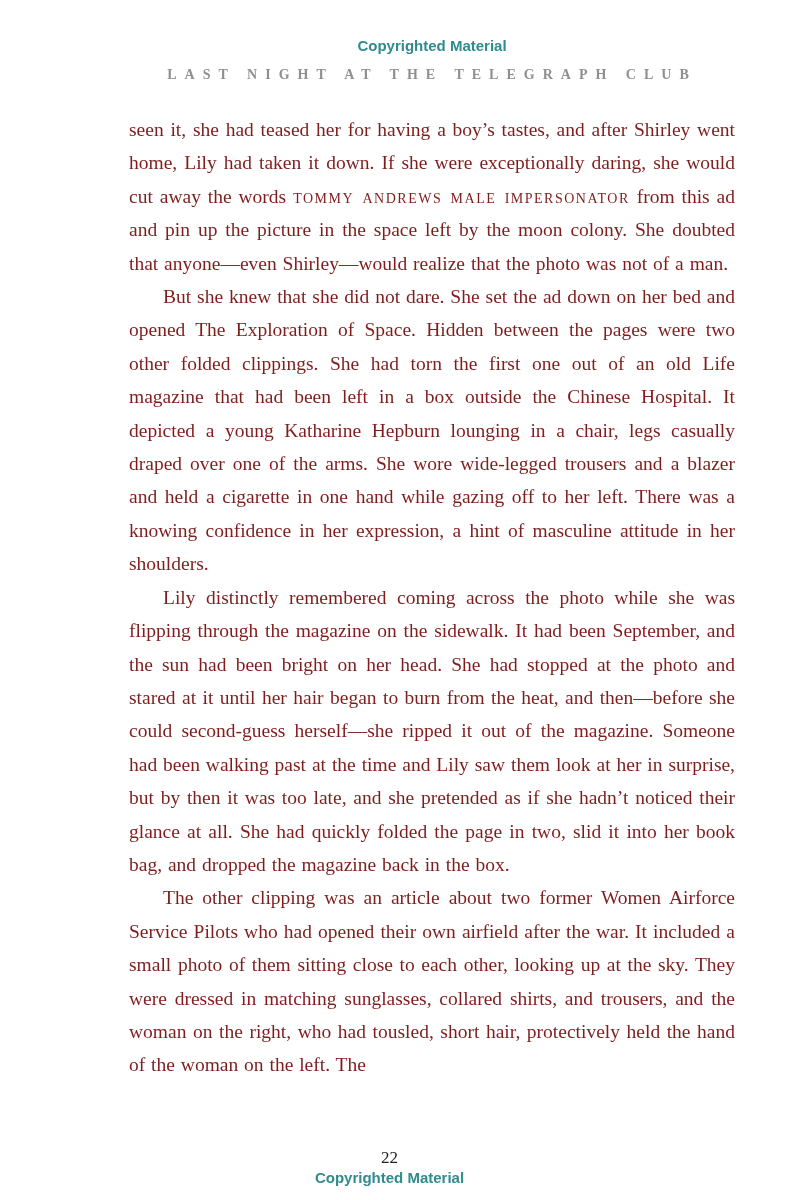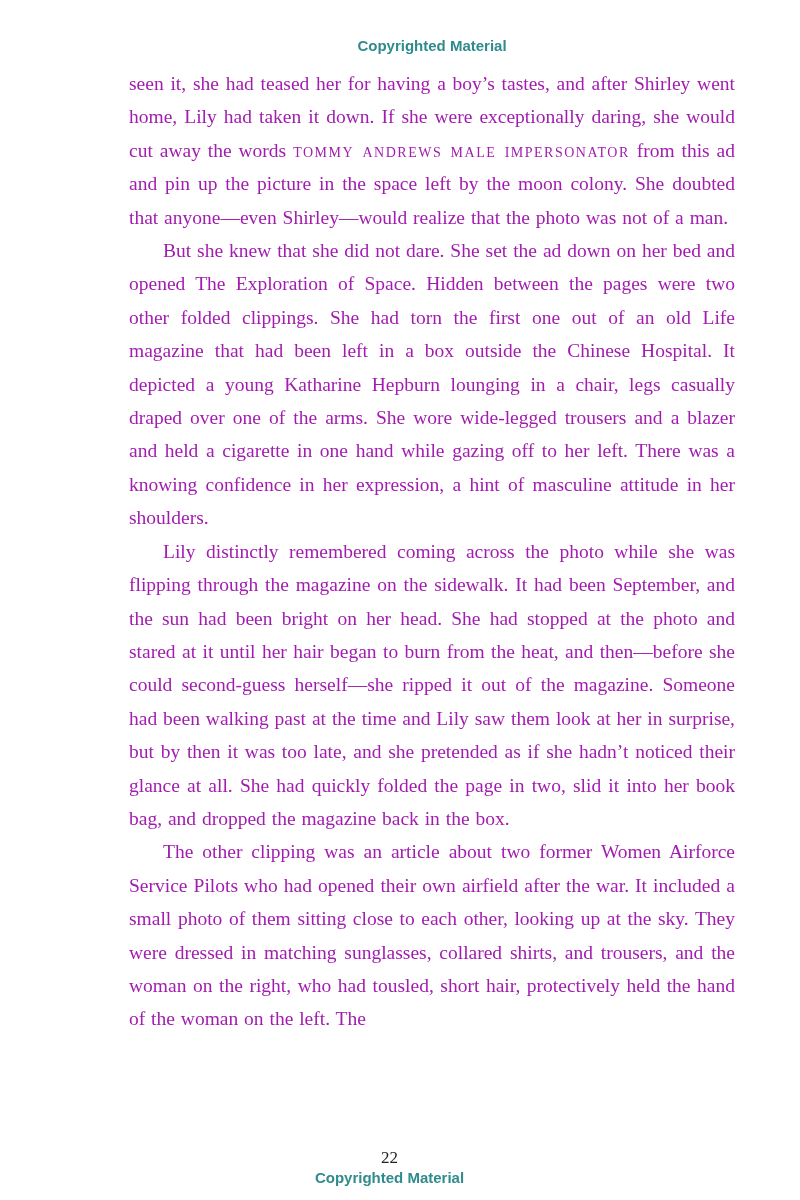--- a/index.html
+++ b/index.html
@@ -38,21 +38,21 @@
     font-weight: bold;
     font-size: 14px;
     letter-spacing: 8px;
     color: #8f8f8f;
     margin-bottom: 30px;
     white-space: nowrap;
   }
   .body-text {
     font-size: 19.5px;
     line-height: 33.4px;
-    color: #a21caf;
+    color: #7f1d1d;
     text-align: justify;
     word-spacing: 1px;
   }
   .para {
     margin: 0;
   }
   .para.indent {
     text-indent: 34px;
   }
   .run-normal { font-style: normal; }
@@ -75,20 +75,21 @@
     margin-bottom: 1px;
   }
 </style>
 </head>
 <body>
 
 <div class="page">
 
   <div class="notice top">Copyrighted Material</div>
 
+  <div class="running-header">LAST NIGHT AT THE TELEGRAPH CLUB</div>
 
   <div class="body-text">
       <p class="para"><span class="run-normal">seen it, she had teased her for having a boy’s tastes, and after Shirley went home, Lily had taken it down. If she were exceptionally daring, she would cut away the words </span><span class="run-smallcaps">tommy andrews male impersonator</span><span class="run-normal"> from this ad and pin up the picture in the space left by the moon colony. She doubted that anyone—even Shirley—would realize that the photo was not of a man.</span></p>
       <p class="para indent"><span class="run-normal">But she knew that she did not dare. She set the ad down on her bed and opened </span><span class="run-italic">The Exploration of Space</span><span class="run-normal">. Hidden between the pages were two other folded clippings. She had torn the first one out of an old </span><span class="run-italic">Life</span><span class="run-normal"> magazine that had been left in a box outside the Chinese Hospital. It depicted a young Katharine Hepburn lounging in a chair, legs casually draped over one of the arms. She wore wide-legged trousers and a blazer and held a cigarette in one hand while gazing off to her left. There was a knowing confidence in her expression, a hint of masculine attitude in her shoulders.</span></p>
       <p class="para indent"><span class="run-normal">Lily distinctly remembered coming across the photo while she was flipping through the magazine on the sidewalk. It had been September, and the sun had been bright on her head. She had stopped at the photo and stared at it until her hair began to burn from the heat, and then—before she could second-guess herself—she ripped it out of the magazine. Someone had been walking past at the time and Lily saw them look at her in surprise, but by then it was too late, and she pretended as if she hadn’t noticed their glance at all. She had quickly folded the page in two, slid it into her book bag, and dropped the magazine back in the box.</span></p>
       <p class="para indent"><span class="run-normal">The other clipping was an article about two former Women Airforce Service Pilots who had opened their own airfield after the war. It included a small photo of them sitting close to each other, looking up at the sky. They were dressed in matching sunglasses, collared shirts, and trousers, and the woman on the right, who had tousled, short hair, protectively held the hand of the woman on the left. The</span></p>
     </div>
 
   <div class="footer">
     <div class="page-number">22</div>

